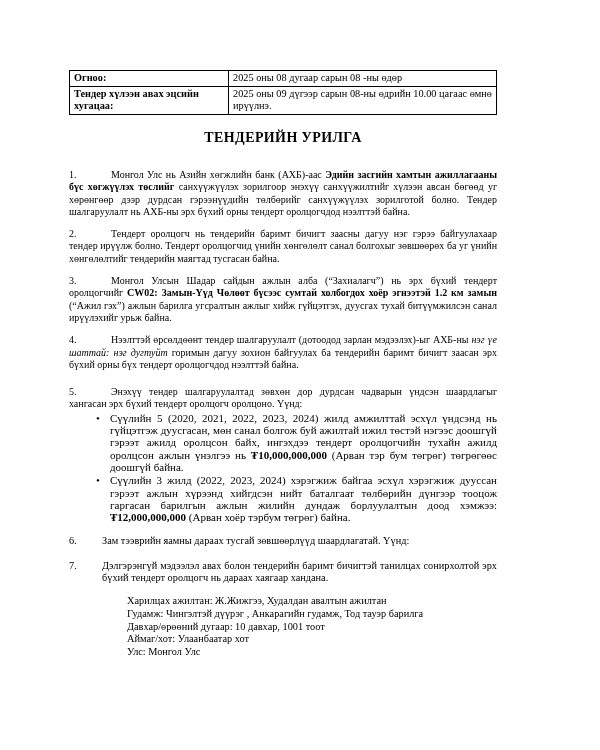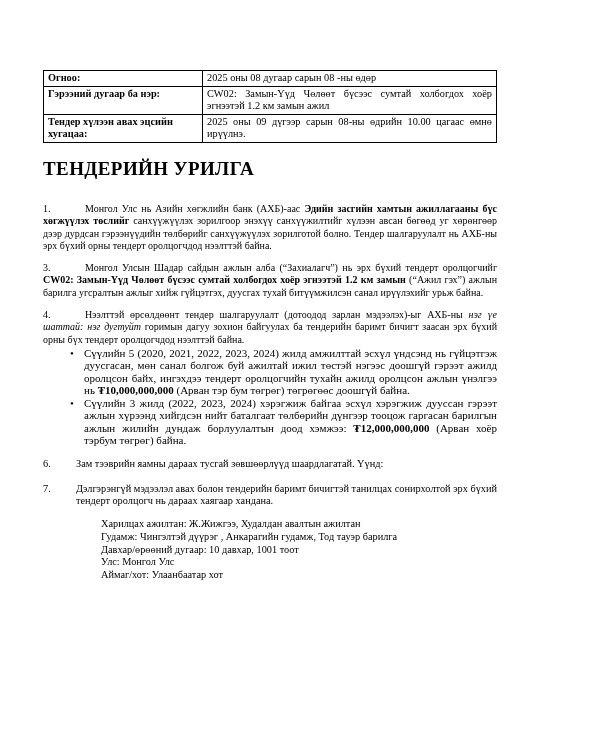--- a/index.html
+++ b/index.html
@@ -1,31 +1,31 @@
 <!DOCTYPE html>
 <html><head>
 <meta charset="utf-8">
 <style>
   html,body { margin:0; padding:0; }
   body {
     width:600px; height:750px; background:#ffffff; color:#000;
     font-family:"Liberation Serif","DejaVu Serif",serif;
     -webkit-font-smoothing:antialiased;
   }
-  .page { box-sizing:border-box; width:552px; height:750px; padding:70px 55px 0 43px; overflow:hidden; }
+  .page { box-sizing:border-box; width:552px; height:750px; padding:70px 55px 0 69px; overflow:hidden; }
 
   
   table.meta { width:100%; border-collapse:collapse; font-size:10.3px; line-height:12px; table-layout:fixed; }
   table.meta td { border:1px solid #000; padding:1px 4px 2px 4px; vertical-align:top; }
   td.lbl { width:150px; font-weight:bold; }
   td.val {}
   td.val.just { text-align:justify; }
 
   
-  .doc-title { text-align:left; font-size:19px; font-weight:bold; margin:15px 0 0 0; letter-spacing:.4px; }
+  .doc-title { text-align:center; font-size:14px; font-weight:bold; margin:15px 0 0 0; letter-spacing:.4px; }
 
   
   .para { font-size:10px; line-height:12.3px; text-align:justify; margin-top:10px; }
   .para.first { margin-top:23px; }
   .pnum { display:inline-block; width:42px; }
   .b { font-weight:bold; }
   .i { font-style:italic; }
 
   .sec5 { margin-top:15px; }
   ul.req { margin:1px 0 0 0; padding:0 0 0 41px; list-style:none; }
@@ -45,45 +45,47 @@
 
 <div class="page">
 
   <table class="meta">
     <tbody>
       <tr>
         <td class="lbl">Огноо:</td>
         <td class="val">2025 оны 08 дугаар сарын 08 -ны өдөр</td>
       </tr>
       <tr>
-        <td class="lbl">Гэрээний дугаар ба нэр:</td>
-        <td class="val just">CW02: Замын-Үүд Чөлөөт бүсээс сумтай холбогдох хоёр эгнээтэй 1.2 км замын ажил</td>
-      </tr>
-      <tr>
         <td class="lbl">Тендер хүлээн авах эцсийн хугацаа:</td>
         <td class="val just">2025 оны 09 дүгээр сарын 08-ны өдрийн 10.00 цагаас өмнө ирүүлнэ.</td>
       </tr>
     </tbody>
   </table>
 
   <div class="doc-title">ТЕНДЕРИЙН УРИЛГА</div>
 
   <div class="para first">
     <span class="pnum">1.</span><span>Монгол Улс нь Азийн хөгжлийн банк (АХБ)-аас </span><span class="b">Эдийн засгийн хамтын ажиллагааны бүс хөгжүүлэх төслийг</span><span> санхүүжүүлэх зорилгоор энэхүү санхүүжилтийг хүлээн авсан бөгөөд уг хөрөнгөөр дээр дурдсан гэрээнүүдийн төлбөрийг санхүүжүүлэх зорилготой болно. Тендер шалгаруулалт нь АХБ-ны эрх бүхий орны тендерт оролцогчдод нээлттэй байна.</span>
   </div>
 
+  <div class="para">
+    <span class="pnum">2.</span><span>Тендерт оролцогч нь тендерийн баримт бичигт заасны дагуу нэг гэрээ байгуулахаар тендер ирүүлж болно. Тендерт оролцогчид үнийн хөнгөлөлт санал болгохыг зөвшөөрөх ба уг үнийн хөнгөлөлтийг тендерийн маягтад тусгасан байна.</span>
+  </div>
 
   <div class="para">
     <span class="pnum">3.</span><span>Монгол Улсын Шадар сайдын ажлын алба (“Захиалагч”) нь эрх бүхий тендерт оролцогчийг </span><span class="b">CW02: Замын-Үүд Чөлөөт бүсээс сумтай холбогдох хоёр эгнээтэй 1.2 км замын</span><span> (“Ажил гэх”) ажлын барилга угсралтын ажлыг хийж гүйцэтгэх, дуусгах тухай битүүмжилсэн санал ирүүлэхийг урьж байна.</span>
   </div>
 
   <div class="para">
     <span class="pnum">4.</span><span>Нээлттэй өрсөлдөөнт тендер шалгаруулалт (дотоодод зарлан мэдээлэх)-ыг АХБ-ны </span><span class="i">нэг үе шаттай: нэг дугтуйт</span><span> горимын дагуу зохион байгуулах ба тендерийн баримт бичигт заасан эрх бүхий орны бүх тендерт оролцогчдод нээлттэй байна.</span>
   </div>
 
+  <div class="para sec5">
+    <span class="pnum">5.</span><span>Энэхүү тендер шалгаруулалтад зөвхөн дор дурдсан чадварын үндсэн шаардлагыг хангасан эрх бүхий тендерт оролцогч оролцоно. Үүнд:</span>
+  </div>
   <ul class="req">
     <li>
       <span>Сүүлийн 5 (2020, 2021, 2022, 2023, 2024) жилд амжилттай эсхүл үндсэнд нь гүйцэтгэж дуусгасан, мөн санал болгож буй ажилтай ижил төстэй нэгээс доошгүй гэрээт ажилд оролцсон байх, ингэхдээ тендерт оролцогчийн тухайн ажилд оролцсон ажлын үнэлгээ нь </span><span class="b">₮10,000,000,000</span><span> (Арван тэр бум төгрөг) төгрөгөөс доошгүй байна.</span>
     </li>
     <li>
       <span>Сүүлийн 3 жилд (2022, 2023, 2024) хэрэгжиж байгаа эсхүл хэрэгжиж дууссан гэрээт ажлын хүрээнд хийгдсэн нийт баталгаат төлбөрийн дүнгээр тооцож гаргасан барилгын ажлын жилийн дундаж борлуулалтын доод хэмжээ: </span><span class="b">₮12,000,000,000</span><span> (Арван хоёр тэрбум төгрөг) байна.</span>
     </li>
   </ul>
 
   <div class="para-hang">
@@ -91,17 +93,17 @@
   </div>
 
   <div class="para-hang">
     <span class="pnum-h">7.</span><span>Дэлгэрэнгүй мэдээлэл авах болон тендерийн баримт бичигтэй танилцах сонирхолтой эрх бүхий тендерт оролцогч нь дараах хаягаар хандана.</span>
   </div>
 
   <div class="addr">
     <div>Харилцах ажилтан: Ж.Жижгээ, Худалдан авалтын ажилтан</div>
     <div>Гудамж: Чингэлтэй дүүрэг , Анкарагийн гудамж, Тод тауэр барилга</div>
     <div>Давхар/өрөөний дугаар: 10 давхар, 1001 тоот</div>
+    <div>Аймаг/хот: Улаанбаатар хот</div>
     <div>Улс: Монгол Улс</div>
-    <div>Аймаг/хот: Улаанбаатар хот</div>
   </div>
 
 </div>
 
 </body></html>

